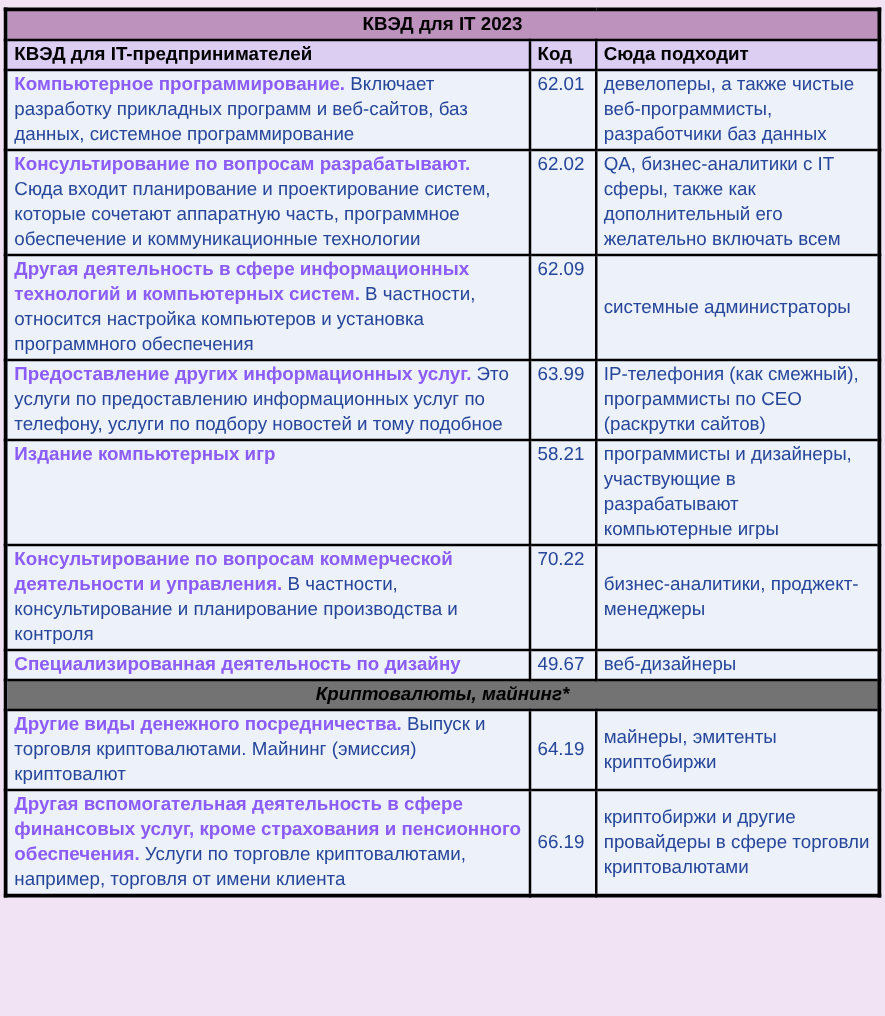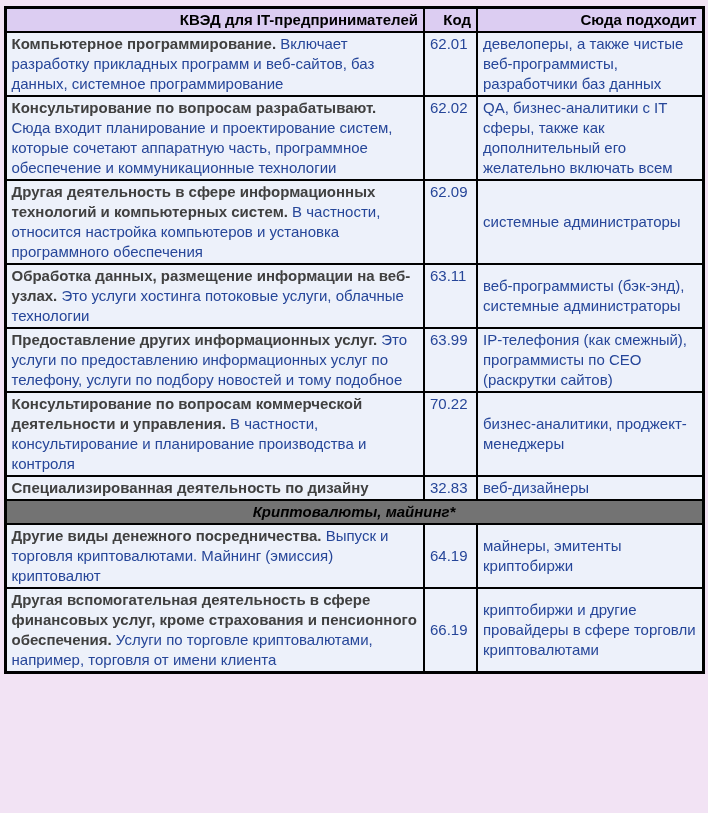--- a/index.html
+++ b/index.html
@@ -33,31 +33,31 @@
     color: #000;
     font-weight: bold;
     text-align: center;
     font-size: 16px;
     line-height: 19px;
   }
   td.head-cell {
     background: #dccdf2;
     color: #000;
     font-weight: bold;
-    text-align: right;
+    text-align: left;
     font-size: 15.5px;
     line-height: 20px;
   }
   td.desc-cell {
     color: #264699;
     text-align: left;
     vertical-align: top;
   }
   td.desc-cell .lead {
-    color: #404040;
+    color: #8b5cf6;
     font-weight: bold;
   }
   td.code-cell {
     color: #264699;
     vertical-align: top;
   }
   td.code-cell.middle {
     vertical-align: middle;
   }
   td.who-cell {
@@ -78,57 +78,60 @@
 <body>
 
 <table class="kved">
   <colgroup>
     <col style="width:419px">
     <col style="width:53px">
     <col style="width:226px">
   </colgroup>
   <tbody id="kved-body">
     <tr>
+      <td class="title-cell" colspan="3">КВЭД для IT 2023</td>
+    </tr>
+    <tr>
       <td class="head-cell">КВЭД для IT-предпринимателей</td>
       <td class="head-cell">Код</td>
       <td class="head-cell">Сюда подходит</td>
     </tr>
   <tr>
         <td class="desc-cell"><span class="lead">Компьютерное программирование.</span><span class="rest"> Включает разработку прикладных программ и веб-сайтов, баз данных, системное программирование</span></td>
         <td class="code-cell">62.01</td>
         <td class="who-cell">девелоперы, а также чистые веб-программисты, разработчики баз данных</td>
       </tr>
       <tr>
         <td class="desc-cell"><span class="lead">Консультирование по вопросам разрабатывают.</span><span class="rest"> Сюда входит планирование и проектирование систем, которые сочетают аппаратную часть, программное обеспечение и коммуникационные технологии</span></td>
         <td class="code-cell">62.02</td>
         <td class="who-cell">QA, бизнес-аналитики с IT сферы, также как дополнительный его желательно включать всем</td>
       </tr>
       <tr>
         <td class="desc-cell"><span class="lead">Другая деятельность в сфере информационных технологий и компьютерных систем.</span><span class="rest"> В частности, относится настройка компьютеров и установка программного обеспечения</span></td>
         <td class="code-cell">62.09</td>
         <td class="who-cell">системные администраторы</td>
       </tr>
       <tr>
-        <td class="desc-cell"><span class="lead">Обработка данных, размещение информации на веб-узлах.</span><span class="rest"> Это услуги хостинга потоковые услуги, облачные технологии</span></td>
-        <td class="code-cell">63.11</td>
-        <td class="who-cell">веб-программисты (бэк-энд), системные администраторы</td>
-      </tr>
-      <tr>
         <td class="desc-cell"><span class="lead">Предоставление других информационных услуг.</span><span class="rest"> Это услуги по предоставлению информационных услуг по телефону, услуги по подбору новостей и тому подобное</span></td>
         <td class="code-cell">63.99</td>
         <td class="who-cell">IP-телефония (как смежный), программисты по СЕО (раскрутки сайтов)</td>
+      </tr>
+      <tr>
+        <td class="desc-cell"><span class="lead">Издание компьютерных игр</span><span class="rest"></span></td>
+        <td class="code-cell">58.21</td>
+        <td class="who-cell">программисты и дизайнеры, участвующие в разрабатывают компьютерные игры</td>
       </tr>
       <tr>
         <td class="desc-cell"><span class="lead">Консультирование по вопросам коммерческой деятельности и управления.</span><span class="rest"> В частности, консультирование и планирование производства и контроля</span></td>
         <td class="code-cell">70.22</td>
         <td class="who-cell">бизнес-аналитики, проджект-менеджеры</td>
       </tr>
       <tr>
         <td class="desc-cell"><span class="lead">Специализированная деятельность по дизайну</span><span class="rest"></span></td>
-        <td class="code-cell">32.83</td>
+        <td class="code-cell">49.67</td>
         <td class="who-cell">веб-дизайнеры</td>
       </tr>
       <tr>
         <td class="section-cell" colspan="3">Криптовалюты, майнинг*</td>
       </tr>
       <tr>
         <td class="desc-cell"><span class="lead">Другие виды денежного посредничества.</span><span class="rest"> Выпуск и торговля криптовалютами. Майнинг (эмиссия) криптовалют</span></td>
         <td class="code-cell middle">64.19</td>
         <td class="who-cell">майнеры, эмитенты криптобиржи</td>
       </tr>

